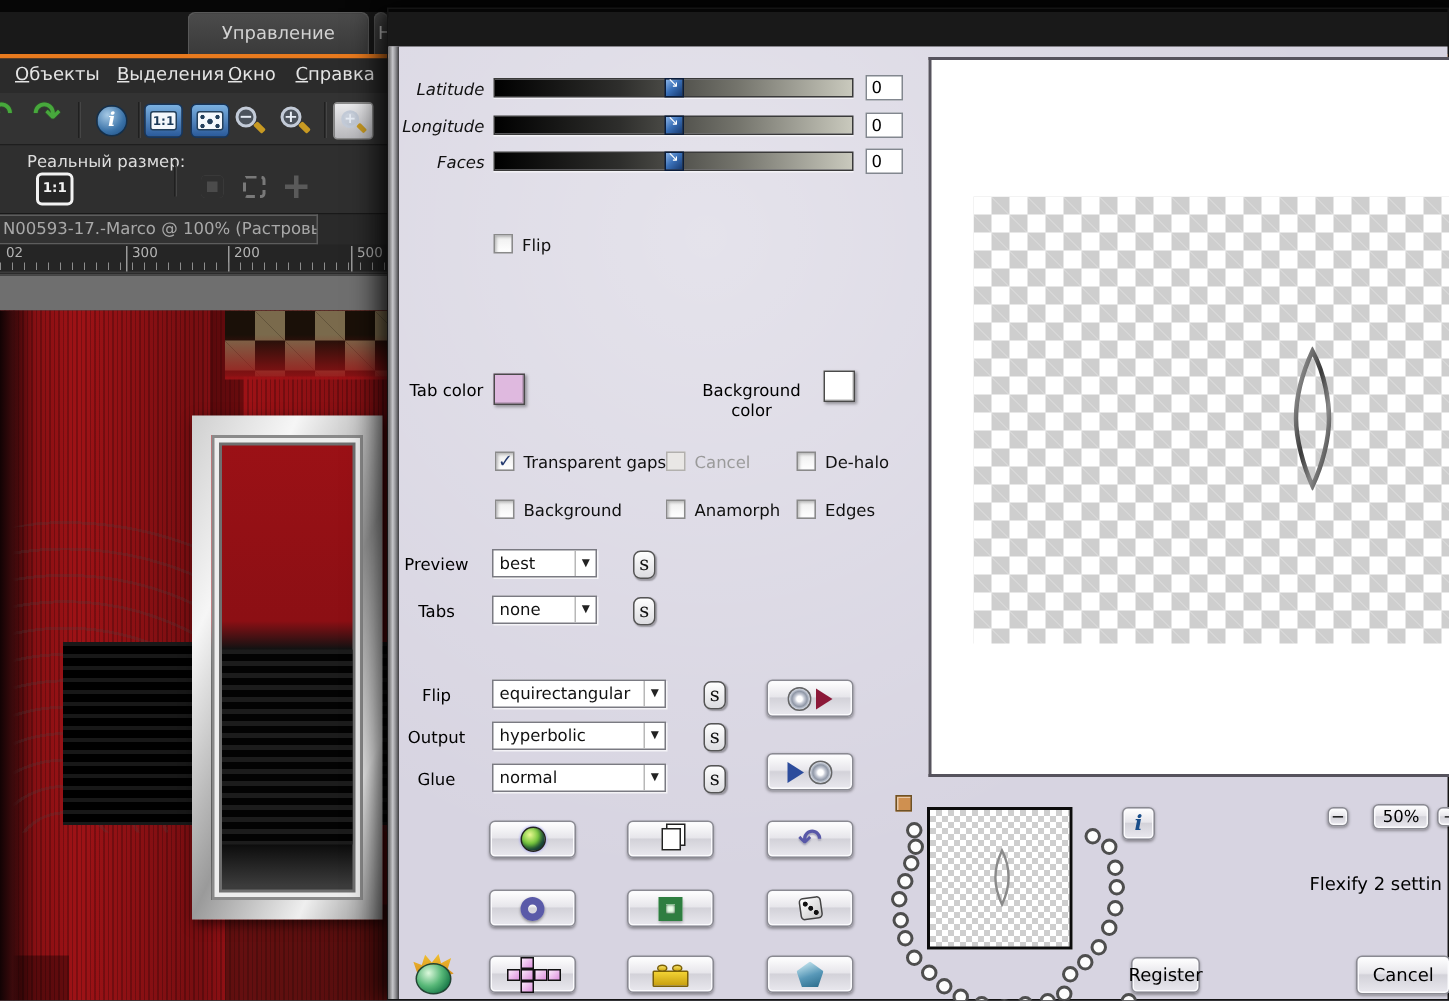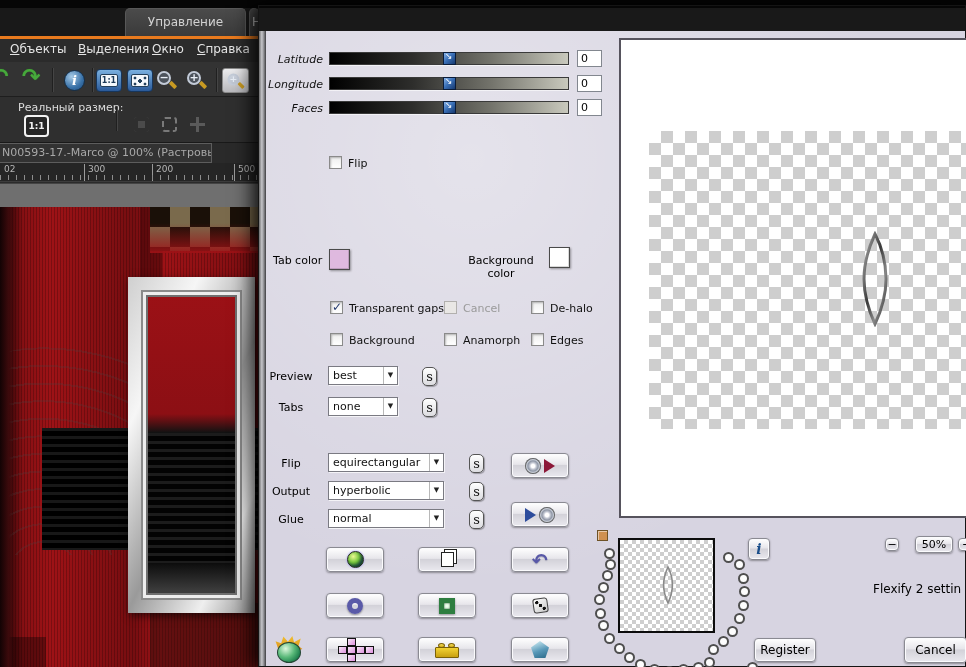--- a/index.html
+++ b/index.html
@@ -211,21 +211,21 @@
       border:1px solid #6e5226;box-shadow:inset 1px 1px 0 rgba(255,255,255,.5);}
   #dots{position:absolute;left:0;top:0;width:100%;height:100%;pointer-events:none;}
   .dot{position:absolute;width:11px;height:11px;border-radius:50%;background:#fdfdfd;border:2px solid #4e4e4e;}
 
   .infobtn{left:489px;top:507px;width:22px;height:22px;font-family:"DejaVu Serif",serif;
       font-style:italic;font-weight:bold;font-size:14px;color:#1a4e8a;}
   .minusbtn{left:626px;top:507px;width:14px;height:13px;font-size:11px;line-height:10px;}
   .zoombtn{left:656px;top:505px;width:38px;height:17px;font-size:11px;}
   .plusbtn{left:699px;top:507px;width:12px;height:13px;font-size:11px;overflow:hidden;justify-content:flex-start;padding-left:3px;}
   .settings-txt{position:absolute;left:614px;top:551px;width:94px;white-space:nowrap;overflow:hidden;font-size:12px;color:#000;}
-  .regbtn{left:495px;top:607px;width:62px;height:24px;font-size:12px;}
+  .regbtn{left:495px;top:607px;width:46px;height:24px;font-size:12px;}
   .cancelbtn{left:645px;top:606px;width:63px;height:26px;font-size:12px;}
 </style>
 </head>
 <body>
 
 <div class="stage">
 
   <div class="topstrip"></div>
   <div class="tabbar">
     <div class="app-tab tab1">Управление</div>

